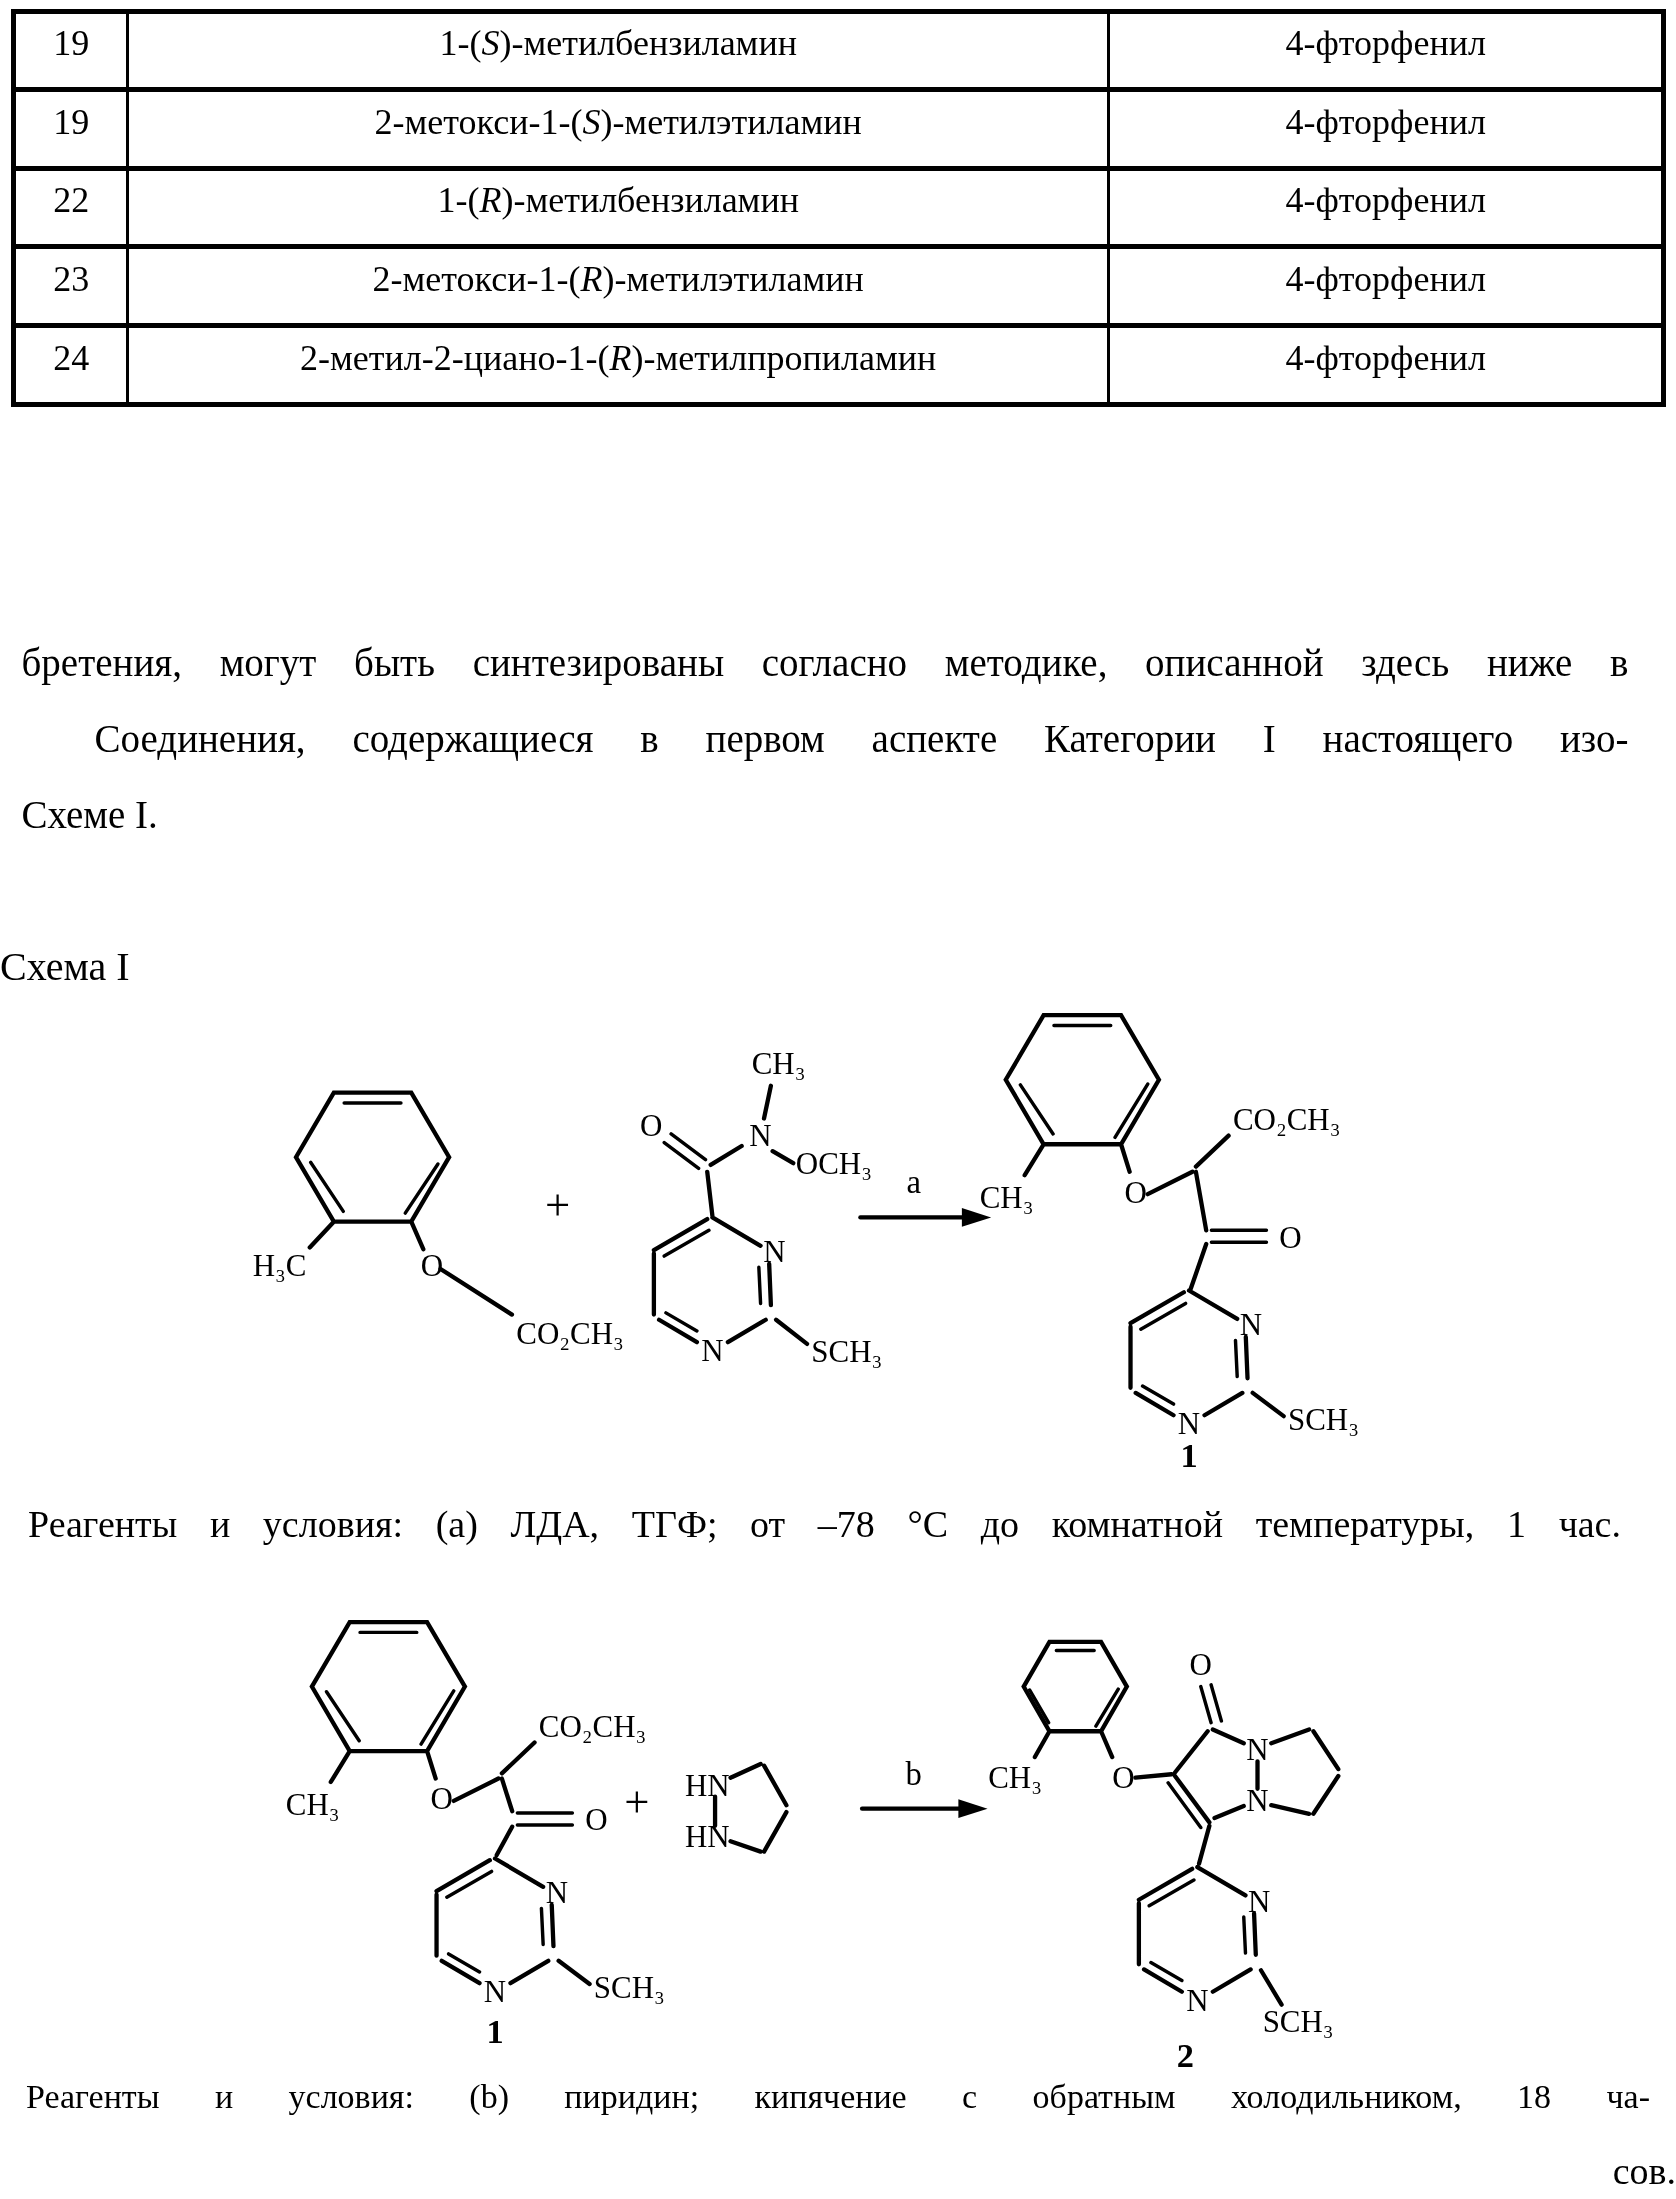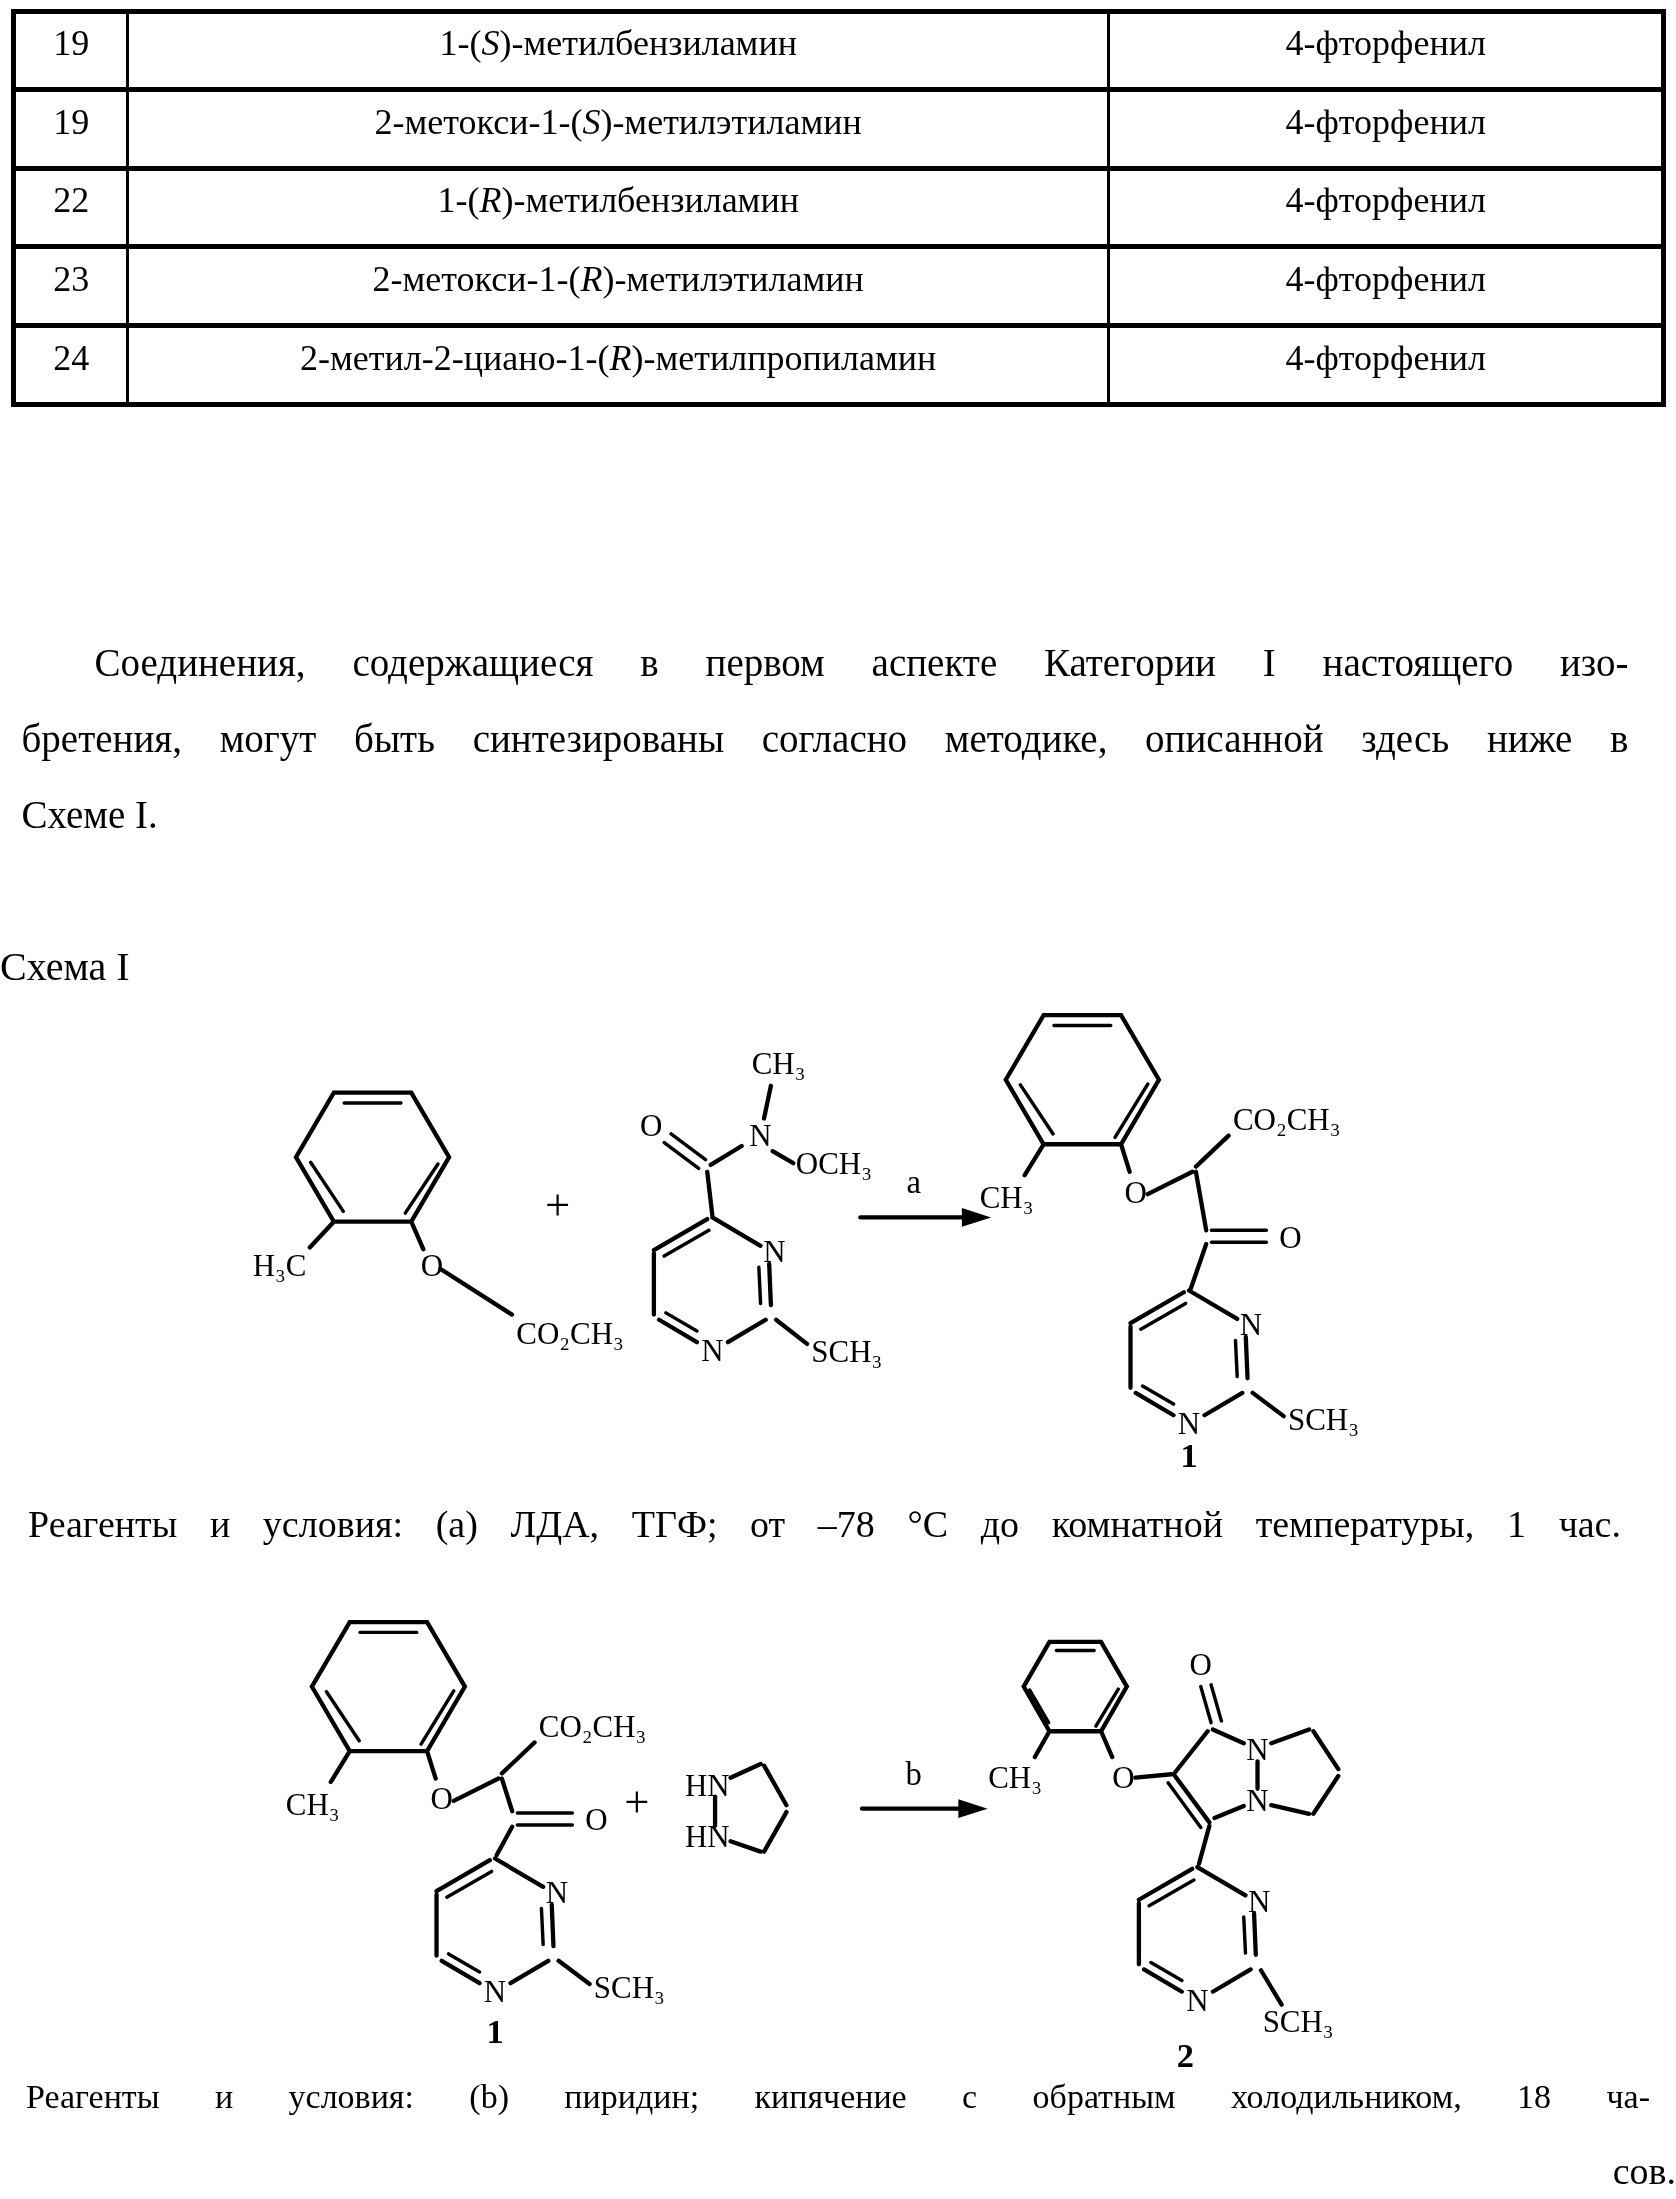--- a/index.html
+++ b/index.html
@@ -76,22 +76,22 @@
       </tr>
       <tr>
         <td>24</td>
         <td><span>2-метил-2-циано-1-(</span><i>R</i><span>)-метилпропиламин</span></td>
         <td>4-фторфенил</td>
       </tr>
     </tbody>
 </table>
 
 <div class="abs para">
+  <div class="jline">бретения, могут быть синтезированы согласно методике, описанной здесь ниже в</div>
   <div class="jline indent">Соединения, содержащиеся в первом аспекте Категории I настоящего изо-</div>
-  <div class="jline">бретения, могут быть синтезированы согласно методике, описанной здесь ниже в</div>
   <div>Схеме I.</div>
 </div>
 
 <div class="abs stitle">Схема I</div>
 
 <svg style="top:998px" width="1676" height="499" viewBox="0 0 1948 580">
 
   <g>
     <path class="bond" d="M388,110 L478,110 L522,185 L478,260 L388,260 L344,185 Z
          M388,260 L360,290

